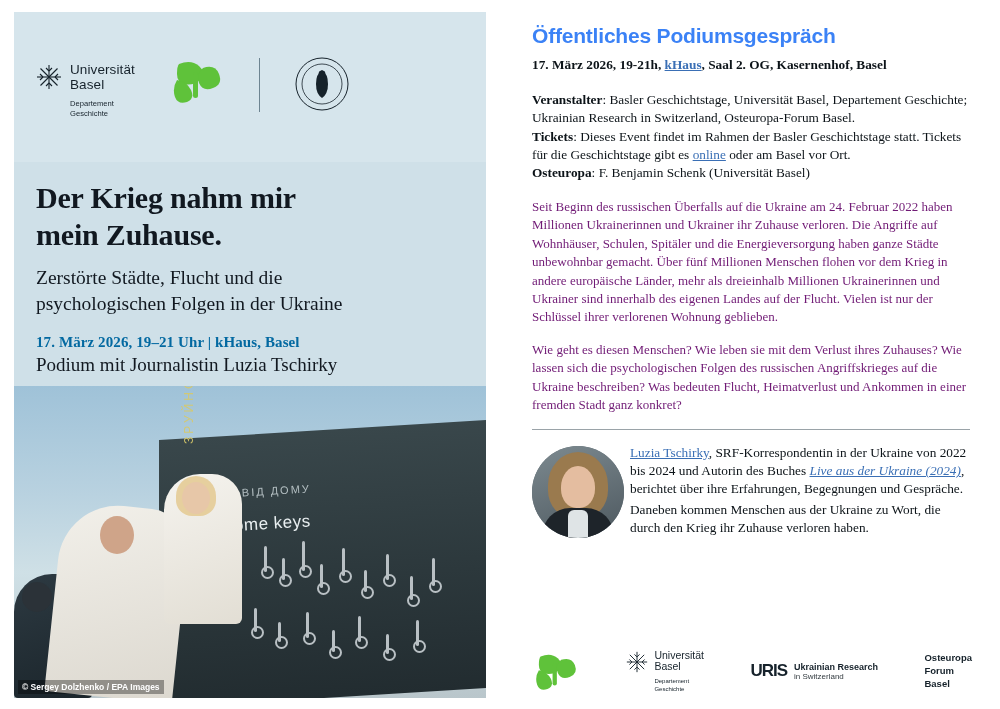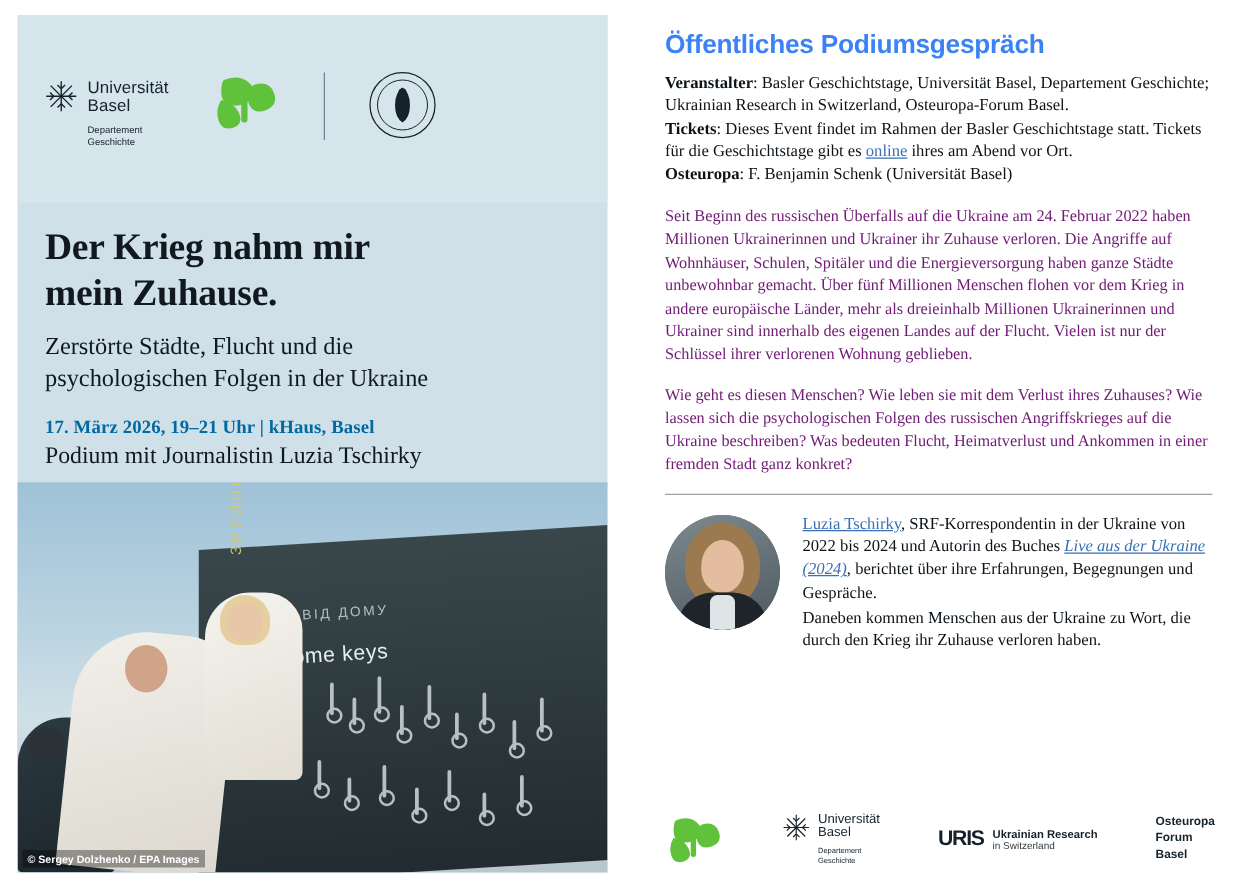--- a/index.html
+++ b/index.html
@@ -308,21 +308,21 @@
     color: #701a75;
     margin-bottom: 14px;
   }
   .rule {
     height: 1px;
     background: #9aa3a8;
     margin: 8px 0 14px 0;
   }
   .bio-row {
     display: flex;
-    gap: 18px;
+    gap: 6px;
     align-items: flex-start;
     justify-content: center;
   }
   .portrait {
     flex: 0 0 92px;
     width: 92px;
     height: 92px;
     border-radius: 50%;
     overflow: hidden;
     position: relative;
@@ -497,27 +497,30 @@
 
         <div class="poster-credit">© Sergey Dolzhenko / EPA Images</div>
       </div>
     </div>
   </div>
 
   <div class="right">
 
     <div class="r-title">Öffentliches Podiumsgespräch</div>
 
+    <div class="r-when">
+      <span>17. März 2026, 19-21h, </span><a href="#" class="lnk">kHaus</a><span>, Saal 2. OG, Kasernenhof, Basel</span>
+    </div>
 
     <div class="block">
       <div>
         <b>Veranstalter</b><span>: Basler Geschichtstage, Universität Basel, Departement Geschichte; Ukrainian Research in Switzerland, Osteuropa-Forum Basel.</span>
       </div>
       <div>
-        <b>Tickets</b><span>: Dieses Event findet im Rahmen der Basler Geschichtstage statt. Tickets für die Geschichtstage gibt es </span><a href="#" class="lnk">online</a><span> ihres am Abend vor Ort.</span>
+        <b>Tickets</b><span>: Dieses Event findet im Rahmen der Basler Geschichtstage statt. Tickets für die Geschichtstage gibt es </span><a href="#" class="lnk">online</a><span> oder am Basel vor Ort.</span>
       </div>
       <div>
         <b>Osteuropa</b><span>: F. Benjamin Schenk (Universität Basel)</span>
       </div>
     </div>
 
     <div class="para">Seit Beginn des russischen Überfalls auf die Ukraine am 24. Februar 2022 haben Millionen Ukrainerinnen und Ukrainer ihr Zuhause verloren. Die Angriffe auf Wohnhäuser, Schulen, Spitäler und die Energieversorgung haben ganze Städte unbewohnbar gemacht. Über fünf Millionen Menschen flohen vor dem Krieg in andere europäische Länder, mehr als dreieinhalb Millionen Ukrainerinnen und Ukrainer sind innerhalb des eigenen Landes auf der Flucht. Vielen ist nur der Schlüssel ihrer verlorenen Wohnung geblieben.</div>
     <div class="para">Wie geht es diesen Menschen? Wie leben sie mit dem Verlust ihres Zuhauses? Wie lassen sich die psychologischen Folgen des russischen Angriffskrieges auf die Ukraine beschreiben? Was bedeuten Flucht, Heimatverlust und Ankommen in einer fremden Stadt ganz konkret?</div>
 
     <div class="rule"></div>

